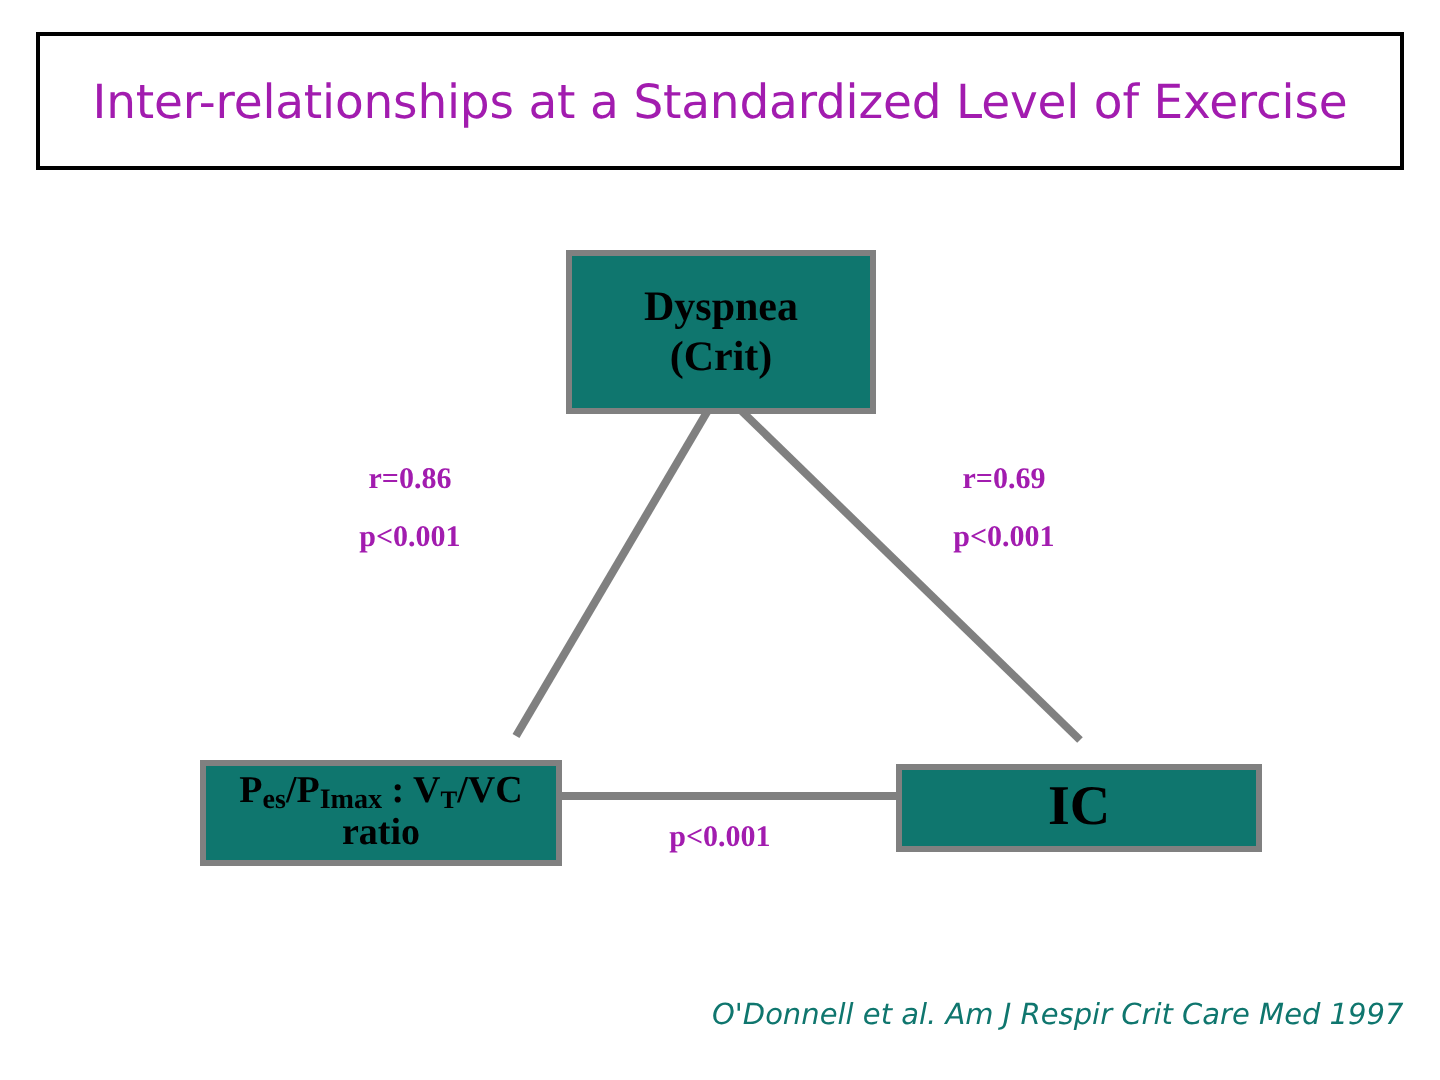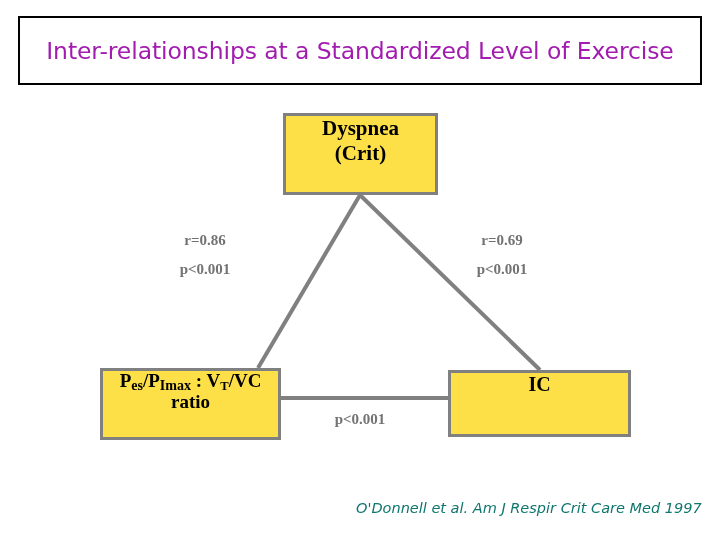--- a/index.html
+++ b/index.html
@@ -44,71 +44,73 @@
     left: 0;
     top: 0;
     width: 720px;
     height: 540px;
   }
 
   
   .node {
     position: absolute;
     border: 3px solid #808080;
-    background: #fde047;
+    background: #0f766e;
     box-sizing: border-box;
     display: flex;
     flex-direction: column;
     align-items: center;
+    justify-content: center;
     text-align: center;
     color: #000000;
     font-weight: bold;
+    margin-top: 12px;
   }
 
   #node-dyspnea {
     left: 283px;
     top: 113px;
     width: 155px;
     height: 82px;
     font-size: 21px;
     line-height: 1.18;
   }
 
   #node-ratio {
     left: 100px;
     top: 368px;
     width: 181px;
-    height: 72px;
+    height: 53px;
     font-size: 19px;
     line-height: 1.1;
   }
 
   #node-ic {
     left: 448px;
     top: 370px;
     width: 183px;
-    height: 67px;
-    font-size: 20px;
+    height: 44px;
+    font-size: 28px;
   }
 
   
   .formula sub {
     font-size: 0.66em;
     line-height: 0;
     vertical-align: -0.22em;
   }
   .formula .sc {
     font-size: 0.74em;
   }
 
   
   .stat-label {
     position: absolute;
     text-align: center;
-    color: #737373;
+    color: #a21caf;
     font-family: "Liberation Serif", "DejaVu Serif", serif;
     font-size: 15px;
     font-weight: bold;
     line-height: 1.0;
   }
   .stat-label .r-val { display: block; margin-bottom: 14px; }
   .stat-label .p-val { display: block; font-family: Liberation Serif, serif; }
 
   #stat-left  { left: 150px; top: 233px; width: 110px; }
   #stat-right { left: 447px; top: 233px; width: 110px; }

